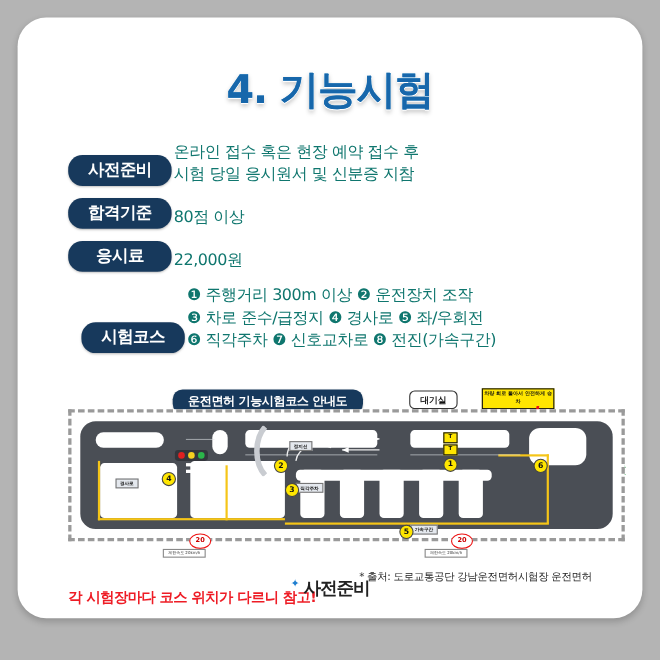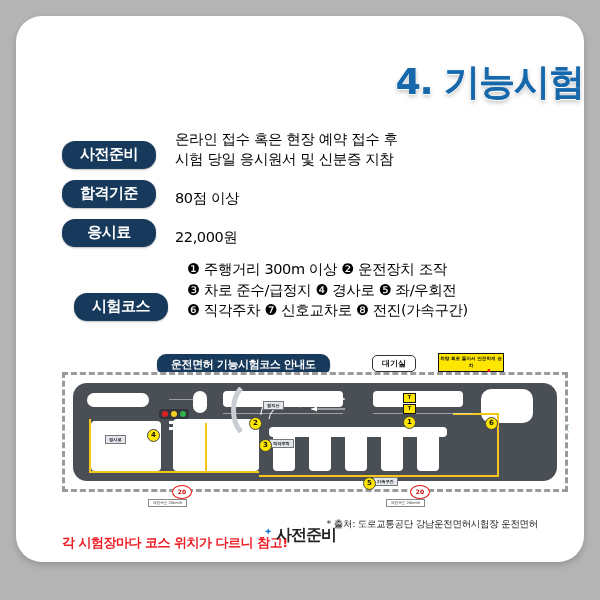--- a/index.html
+++ b/index.html
@@ -15,21 +15,21 @@
     width:568px;height:546px;
     background:#ffffff;
     border-radius:26px;
     box-shadow:0 3px 6px rgba(0,0,0,.18);
     overflow:hidden;
   }
 
   
   .title-wrap{
     position:absolute;left:0;right:0;top:42px;
-    text-align:right;
+    text-align:center;
   }
   .title{
     display:inline-block;
     font-size:36px;
     font-weight:bold;
     letter-spacing:-1px;
     background:linear-gradient(180deg,#7fc4e8 0%,#3f9ad4 42%,#1767ab 100%);
     -webkit-background-clip:text;
     background-clip:text;
     color:transparent;
@@ -52,23 +52,23 @@
     font-size:15px;
     font-weight:bold;
     text-align:center;
     border-radius:13px;
     padding:4px 0 5px 0;
     letter-spacing:-.5px;
     box-shadow:0 1px 2px rgba(0,0,0,.25);
   }
   .val{
     flex:1 1 auto;
-    margin-left:19px;
+    margin-left:2px;
     font-size:14.5px;
-    color:#000000;
+    color:#0f766e;
     line-height:1.38;
     letter-spacing:-.4px;
     padding-top:1px;
   }
   .val .ln{display:block;}
   .row-course .pill{margin-top:1px;margin-left:12px;}
   .val-course{line-height:1.42;font-size:14.5px;}
 
   
   .mapzone{

